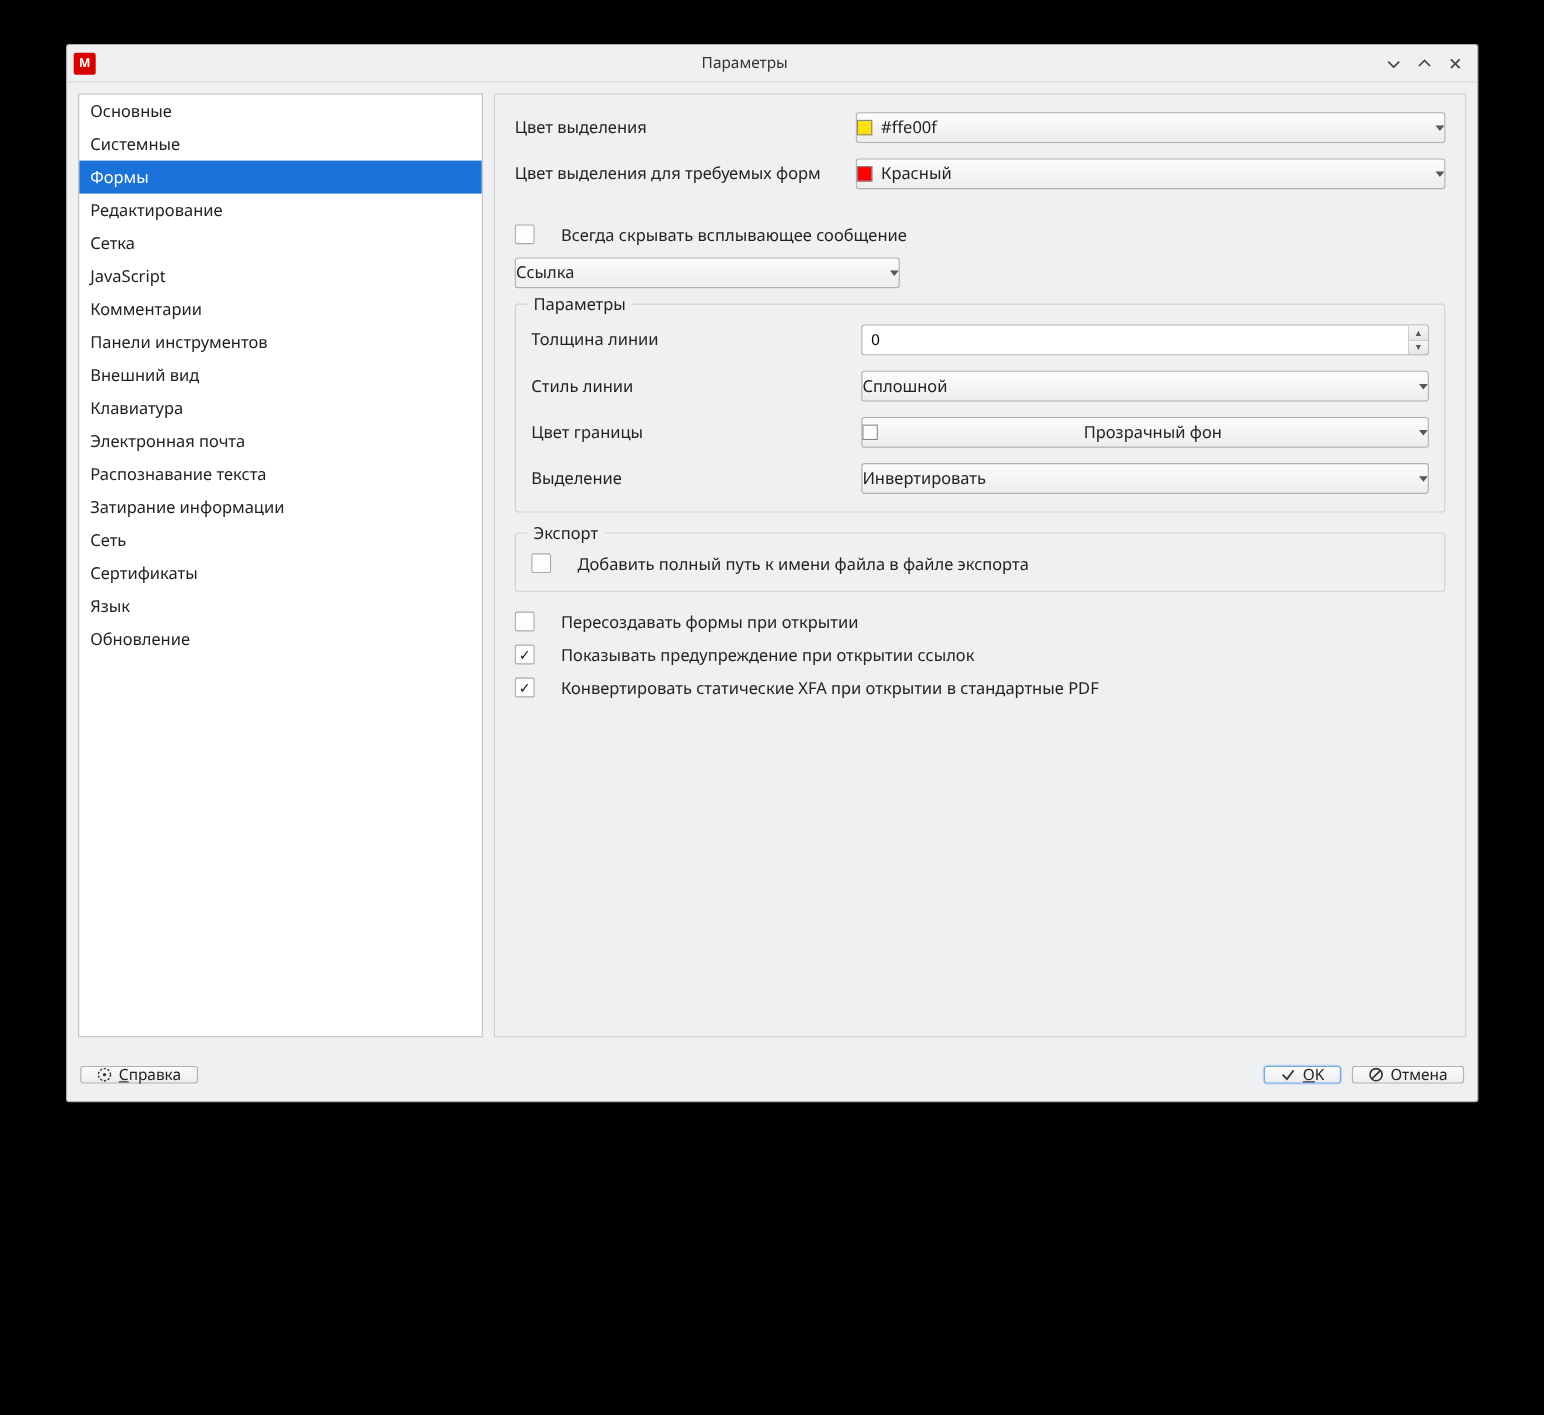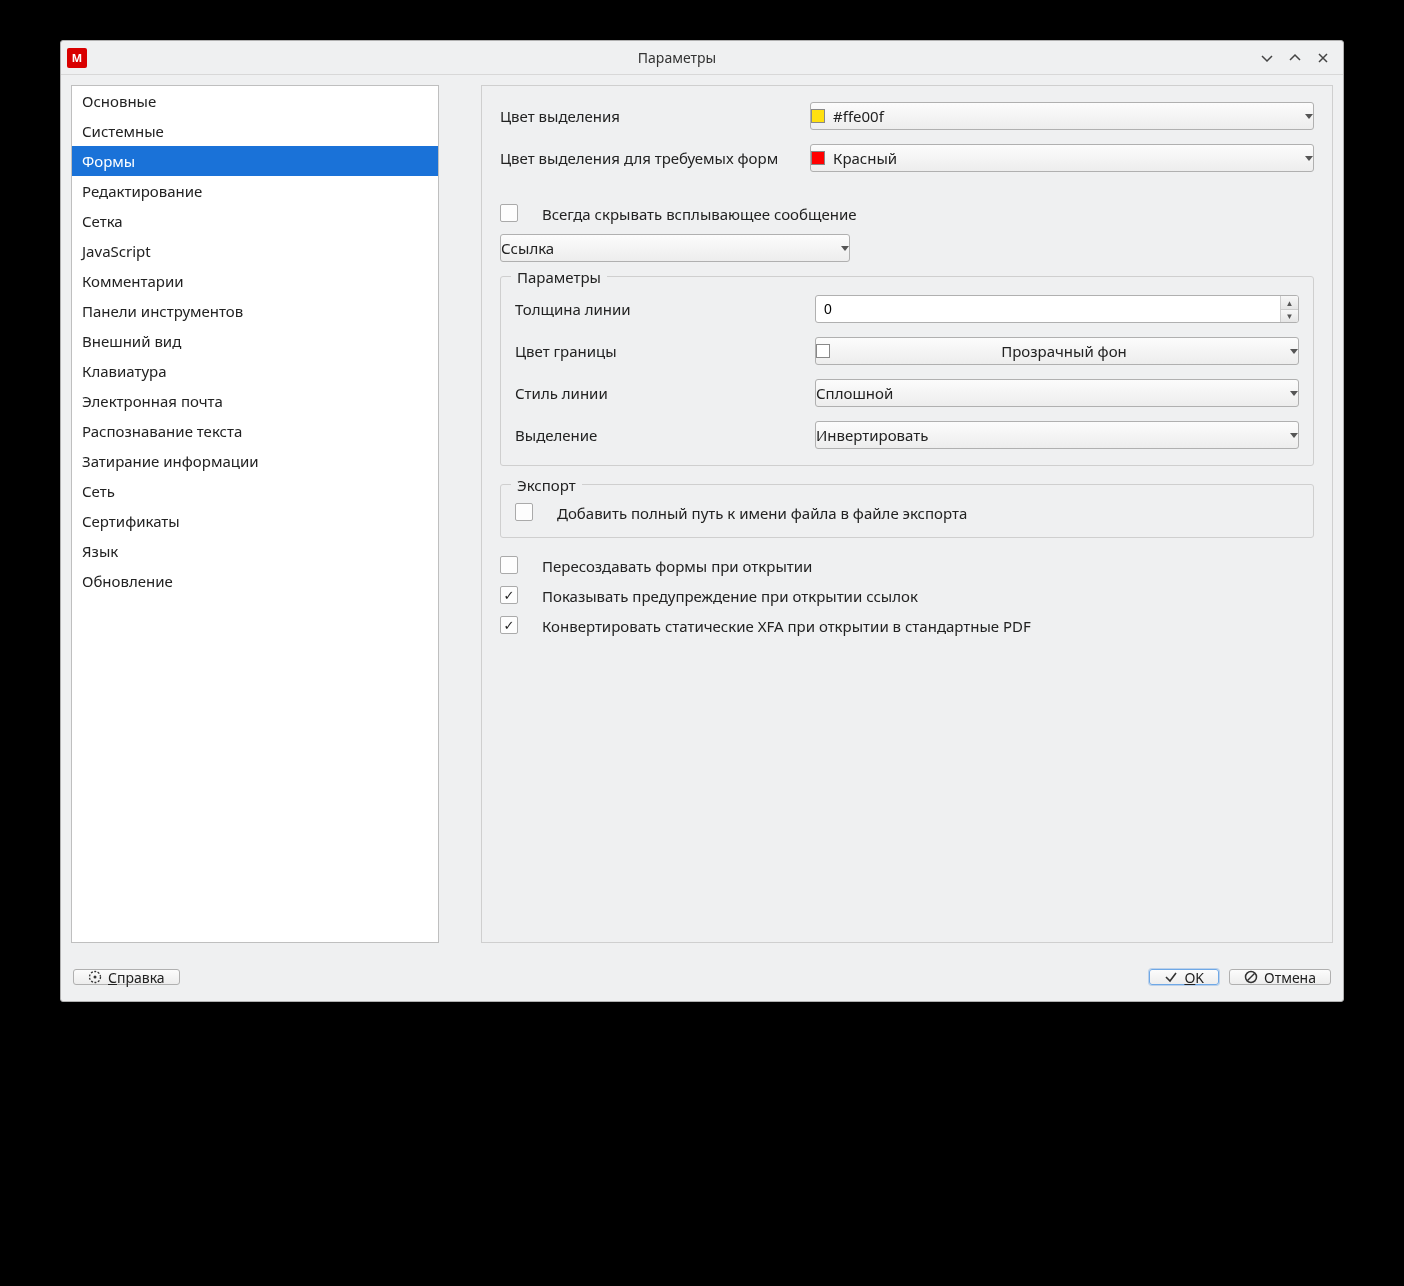--- a/index.html
+++ b/index.html
@@ -77,21 +77,20 @@
     background:#1a72d8;
     color:#fff;
   }
   .main {
     flex:1;
     background:#eff0f1;
     border:1px solid #cfcfcf;
     padding: 16px 18px;
     overflow:auto;
     font-size:15px;
-    margin-left:32px;
   }
   .row {
     display:flex;
     align-items:center;
     margin-bottom:14px;
     gap:10px;
   }
   .row .label { width:300px; }
   .combo {
     flex:1;
@@ -293,32 +292,32 @@
           <div class="spinner">
             <input value="0" style="">
             <div class="spins">
               <div class="spinbtn">▲</div>
               <div class="spinbtn">▼</div>
             </div>
           </div>
         </div>
 
         <div class="row">
+          <div class="label">Стиль линии</div>
+          <div class="combo">
+            <span>Сплошной</span>
+            <div class="caret"></div>
+          </div>
+        </div>
+
+        <div class="row">
           <div class="label">Цвет границы</div>
           <div class="combo">
             <div class="swatch" style="background:#fff"></div>
             <span style="flex:1;text-align:center">Прозрачный фон</span>
-            <div class="caret"></div>
-          </div>
-        </div>
-
-        <div class="row">
-          <div class="label">Стиль линии</div>
-          <div class="combo">
-            <span>Сплошной</span>
             <div class="caret"></div>
           </div>
         </div>
 
         <div class="row" style="margin-bottom:4px">
           <div class="label">Выделение</div>
           <div class="combo">
             <span>Инвертировать</span>
             <div class="caret"></div>
           </div>

